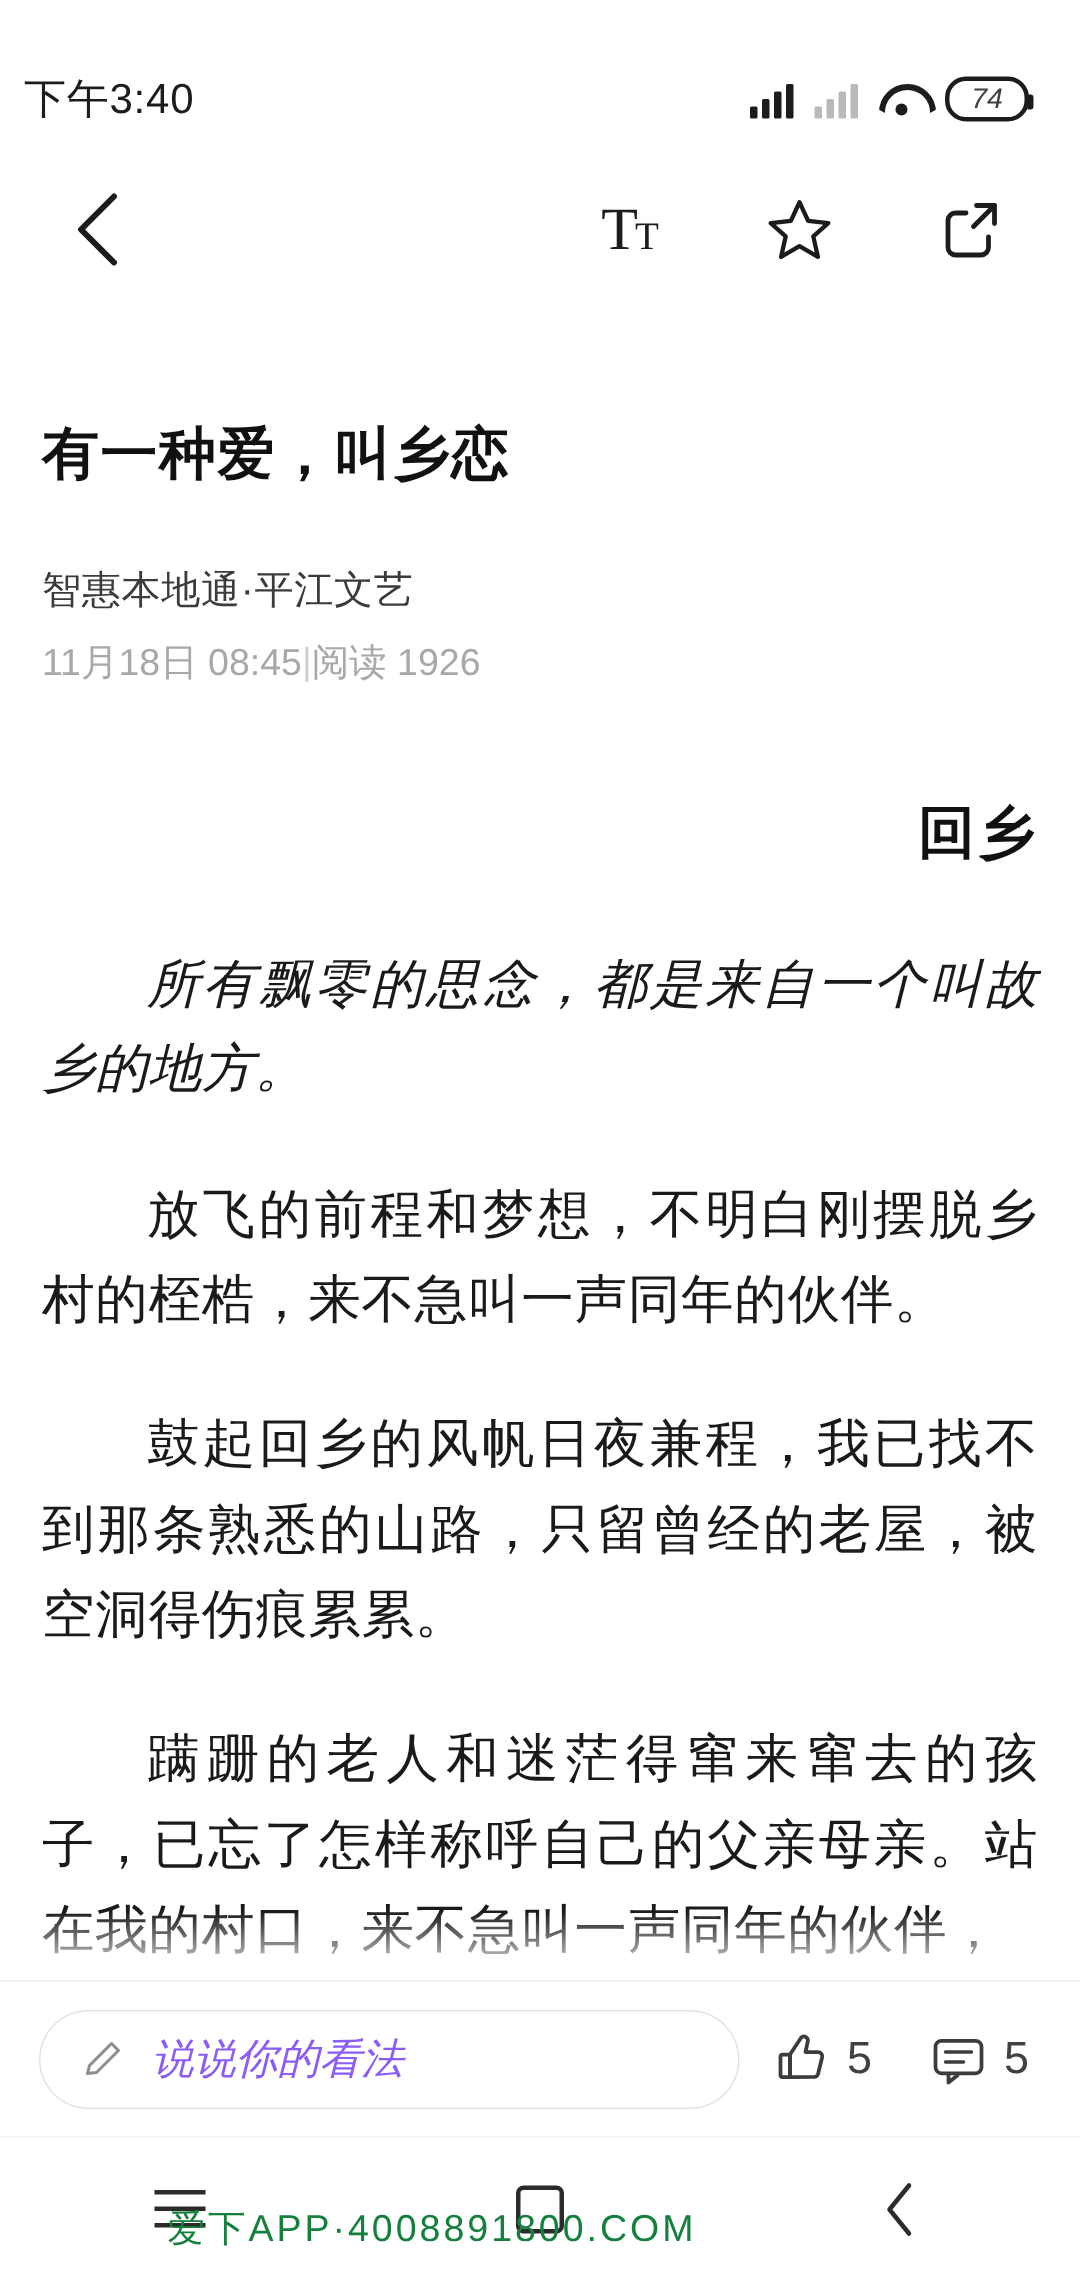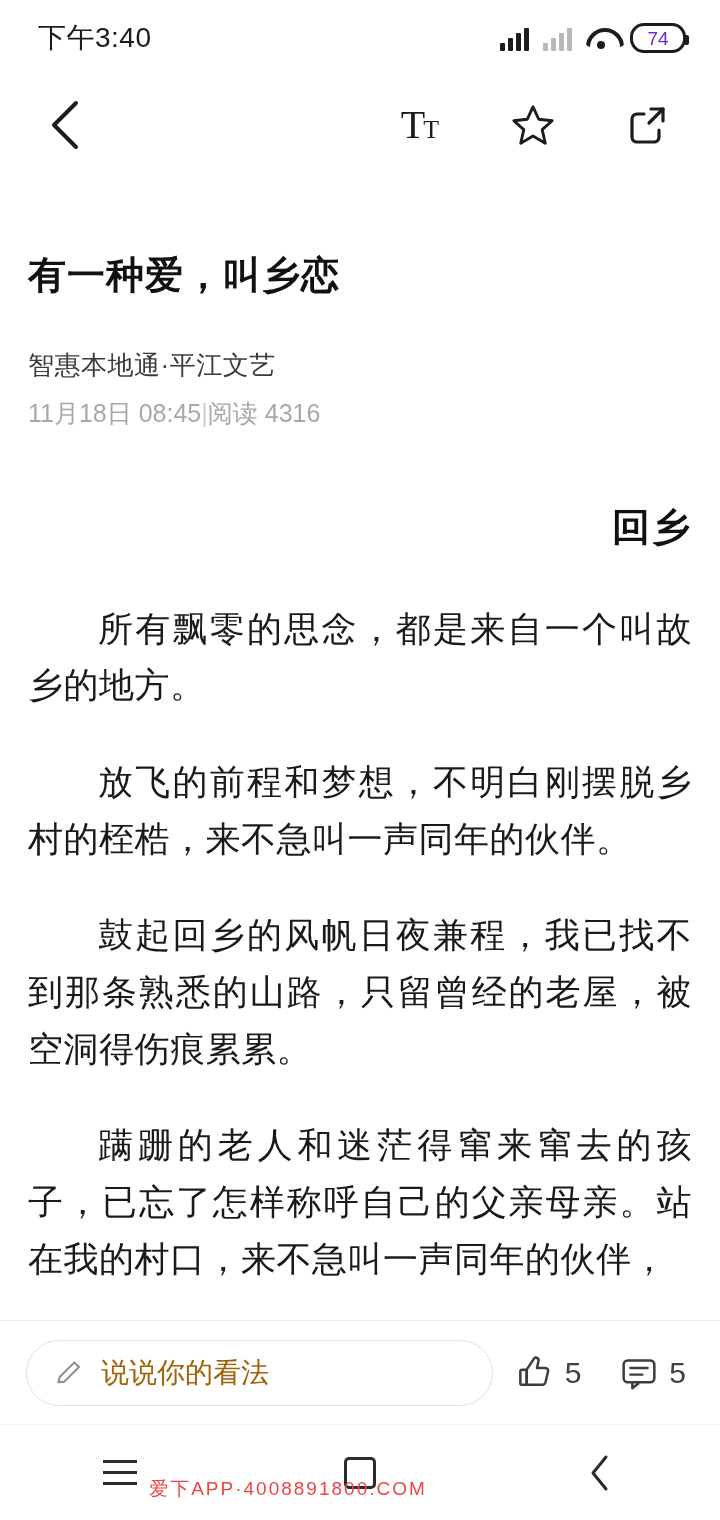--- a/index.html
+++ b/index.html
@@ -19,21 +19,22 @@
     flex-direction: column;
   }
 
   
   .status-bar {
     height: 76px;
     flex: 0 0 76px;
     display: flex;
     align-items: center;
     justify-content: space-between;
-    padding: 0 34px 0 38px;
+    padding: 0 34px 0 16px;
+    margin-top: 28px;
   }
   .status-time {
     font-size: 28px;
     color: #1c1c1c;
     letter-spacing: 0.5px;
   }
   .status-right {
     display: flex;
     align-items: center;
     gap: 14px;
@@ -87,22 +88,23 @@
   .battery::after {
     content: "";
     position: absolute;
     right: -6px; top: 9px;
     width: 4px; height: 10px;
     background: #1c1c1c;
     border-radius: 0 2px 2px 0;
   }
   .battery span {
     font-size: 19px;
-    color: #6d28d9;
+    color: #404040;
     line-height: 1;
+    font-style: italic;
   }
 
   
   .top-nav {
     height: 98px;
     flex: 0 0 98px;
     display: flex;
     align-items: center;
     padding: 0 30px 0 34px;
     gap: 19px;
@@ -172,21 +174,21 @@
   }
   .para {
     margin-top: 40px;
     font-size: 35px;
     line-height: 1.62;
     color: #1a1a1a;
     text-indent: 70px;
     letter-spacing: 0.5px;
     text-align: justify;
   }
-  .para:first-of-type { margin-top: 48px; }
+  .para:first-of-type { margin-top: 48px; font-style: italic; }
 
   
   .comment-bar {
     position: absolute;
     left: 0;
     bottom: 96px;
     width: 720px;
     height: 104px;
     background: #ffffff;
     border-top: 1px solid #ececec;
@@ -201,21 +203,22 @@
     border: 1px solid #e2e2e2;
     border-radius: 33px;
     display: flex;
     align-items: center;
     padding: 0 26px;
     gap: 16px;
     max-width: 470px;
   }
   .comment-placeholder {
     font-size: 28px;
-    color: #a16207;
+    color: #8b5cf6;
+    font-style: italic;
   }
   .action-group {
     display: flex;
     align-items: center;
     gap: 10px;
   }
   .action-count {
     font-size: 30px;
     color: #414141;
   }
@@ -248,22 +251,22 @@
   }
   .menu-lines { display: flex; flex-direction: column; gap: 8px; }
   .menu-lines i { display: block; width: 34px; height: 3px; background: #2b2b2b; }
   .home-sq { width: 32px; height: 32px; border: 3px solid #2b2b2b; border-radius: 5px; }
 
   .watermark {
     position: absolute;
     left: 0; bottom: 18px;
     width: 576px;
     text-align: center;
-    font-size: 19px;
-    color: #ef4444;
+    font-size: 25px;
+    color: #15803d;
     letter-spacing: 2px;
   }
   .fade-mask {
     position: absolute;
     left: 0;
     bottom: 200px;
     width: 720px;
     height: 46px;
     background: linear-gradient(to bottom, rgba(255,255,255,0), #ffffff);
     pointer-events: none;
@@ -321,21 +324,21 @@
       </div>
     </div>
   </div>
 
   <div class="article">
     <div class="headline">有一种爱，叫乡恋</div>
     <div class="source">智惠本地通·平江文艺</div>
     <div class="meta">
       <span>11月18日 08:45</span>
       <span class="divider">|</span>
-      <span>阅读 4316</span>
+      <span>阅读 1926</span>
     </div>
 
     <div class="sub-title">回乡</div>
 
     <p class="para">所有飘零的思念，都是来自一个叫故乡的地方。</p>
     <p class="para">放飞的前程和梦想，不明白刚摆脱乡村的桎梏，来不急叫一声同年的伙伴。</p>
     <p class="para">鼓起回乡的风帆日夜兼程，我已找不到那条熟悉的山路，只留曾经的老屋，被空洞得伤痕累累。</p>
     <p class="para">蹒跚的老人和迷茫得窜来窜去的孩子，已忘了怎样称呼自己的父亲母亲。站在我的村口，来不急叫一声同年的伙伴，</p>
   </div>
 

